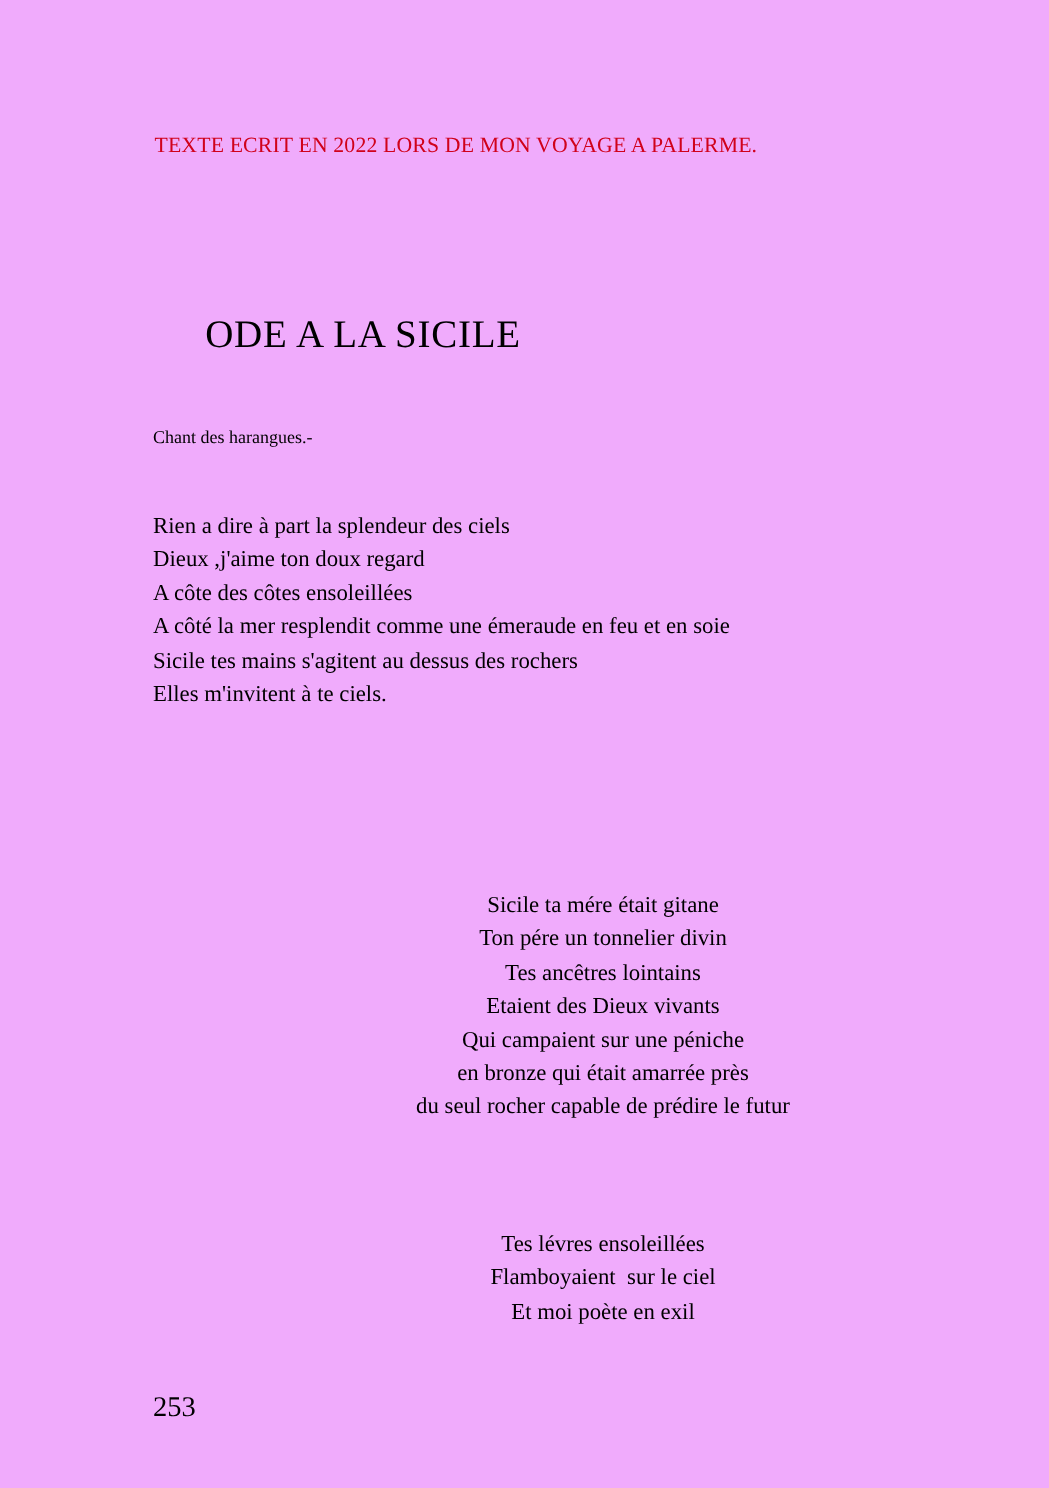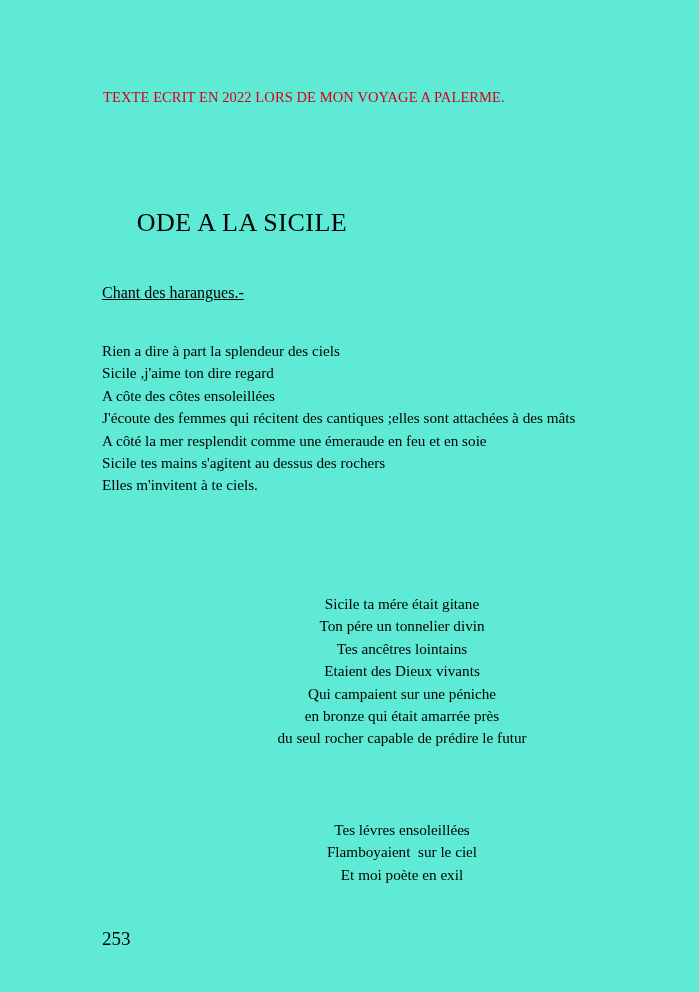--- a/index.html
+++ b/index.html
@@ -13,21 +13,21 @@
     position: relative;
     font-family: "Liberation Serif", serif;
     color: #000000;
     overflow: hidden;
   }
   .page {
     position: absolute;
     top: 0; left: 0;
     width: 699px;
     height: 992px;
-    background: #5eead4;
+    background: #f0abfc;
   }
   .header-note {
     position: absolute;
     top: 89px;
     left: 103px;
     font-size: 14.5px;
     color: #d0021b;
     letter-spacing: 0.1px;
     white-space: nowrap;
   }
@@ -39,22 +39,21 @@
     text-align: center;
     padding-right: 70px;
     box-sizing: border-box;
     font-size: 26px;
     letter-spacing: 0.5px;
   }
   .subtitle {
     position: absolute;
     top: 284px;
     left: 102px;
-    font-size: 16px;
-    text-decoration: underline;
+    font-size: 12px;
   }
   .stanza {
     position: absolute;
     font-size: 15.2px;
     line-height: 22.4px;
   }
   .stanza-1 {
     top: 340px;
     left: 102px;
     width: 480px;
@@ -89,23 +88,22 @@
 <div class="page">
 
   <div class="header-note" style="color: rgb(208, 2, 27);">TEXTE ECRIT EN 2022 LORS DE MON VOYAGE A PALERME.</div>
 
   <div class="doc-title">ODE A LA SICILE</div>
 
   <div class="subtitle">Chant des harangues.-</div>
 
   <div class="stanza stanza-1">
     <span class="line">Rien a dire à part la splendeur des ciels</span>
-    <span class="line">Sicile ,j'aime ton dire regard</span>
+    <span class="line">Dieux ,j'aime ton doux regard</span>
     <span class="line">A côte des côtes ensoleillées</span>
-    <span class="line">J'écoute des femmes qui récitent des cantiques ;elles sont attachées à des mâts</span>
     <span class="line">A côté la mer resplendit comme une émeraude en feu et en soie</span>
     <span class="line">Sicile tes mains s'agitent au dessus des rochers</span>
     <span class="line">Elles m'invitent à te ciels.</span>
   </div>
 
   <div class="stanza stanza-2">
     <span class="line">Sicile ta mére était gitane</span>
     <span class="line">Ton pére un tonnelier divin</span>
     <span class="line">Tes ancêtres lointains</span>
     <span class="line">Etaient des Dieux vivants</span>

